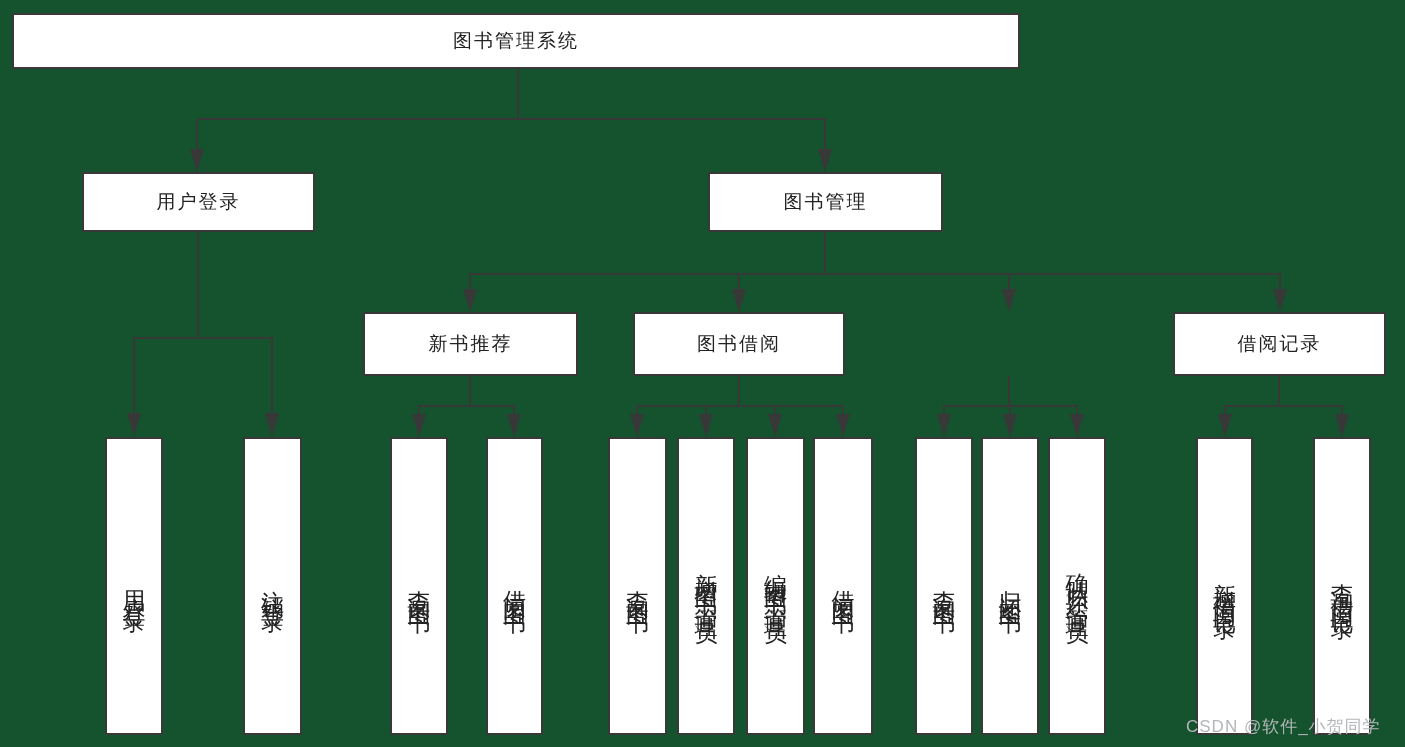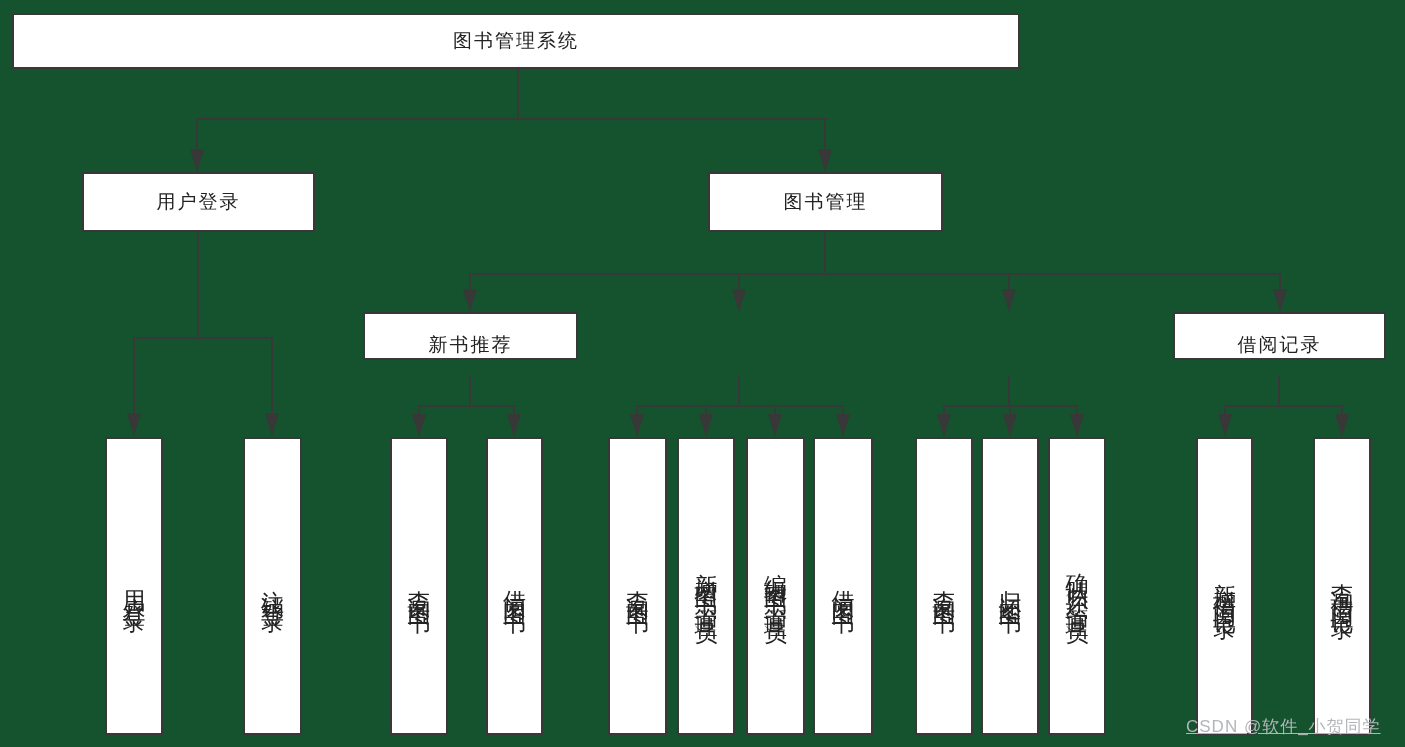--- a/index.html
+++ b/index.html
@@ -7,36 +7,36 @@
     position:relative;width:1405px;height:747px;background:#14532d;overflow:hidden;
     font-family:"Liberation Sans", sans-serif;color:#232323;
   }
   .nbox{
     position:absolute;border:2px solid #383838;background:#ffffff;
     display:flex;align-items:center;justify-content:center;box-sizing:border-box;
   }
   .hbox{font-size:19px;letter-spacing:2px;font-weight:500;}
   .root{top:13px;height:56px;}
   .lvl2{top:172px;height:60px;}
-  .lvl3{top:312px;height:48px;align-items:flex-end;}
+  .lvl3{top:312px;height:64px;}
   .leaf{top:437px;height:298px;}
   .vtext{
     writing-mode:vertical-rl;text-orientation:mixed;
     font-size:23px;letter-spacing:7px;font-weight:500;line-height:1;
   }
   .hline{position:absolute;height:2px;background:#383838;}
   .vline{position:absolute;width:2px;background:#383838;}
   .arrow{
     position:absolute;width:0;height:0;
     border-left:7px solid transparent;border-right:7px solid transparent;
     border-top:23px solid #383838;
   }
   .watermark{
     position:absolute;left:1186px;top:715px;z-index:5;
-    font-size:17px;letter-spacing:1px;color:#b3b6b9;white-space:nowrap;text-decoration:underline;
+    font-size:17px;letter-spacing:1px;color:#b3b6b9;white-space:nowrap;
   }
 </style>
 </head>
 <body>
 
 <div id="stage">
 
   <div class="nbox hbox root" style="left:12px;width:1008px;">
     <span>图书管理系统</span>
   </div>
@@ -68,20 +68,23 @@
   <div class="arrow" style="left:463px;top:289px;"></div>
   <div class="vline" style="left:738px;top:275px;height:14px;"></div>
   <div class="arrow" style="left:732px;top:289px;"></div>
   <div class="vline" style="left:1008px;top:275px;height:14px;"></div>
   <div class="arrow" style="left:1002px;top:289px;"></div>
   <div class="vline" style="left:1279px;top:275px;height:14px;"></div>
   <div class="arrow" style="left:1273px;top:289px;"></div>
 
   <div class="nbox hbox lvl3" style="left:363px;width:215px;">
     <span>新书推荐</span>
+  </div>
+  <div class="nbox hbox lvl3" style="left:633px;width:212px;">
+    <span>图书借阅</span>
   </div>
   <div class="nbox hbox lvl3" style="left:1173px;width:213px;">
     <span>借阅记录</span>
   </div>
 
   <div class="vline" style="left:469px;top:376px;height:29px;"></div>
   <div class="hline" style="left:418px;top:405px;width:98px;"></div>
   <div class="vline" style="left:418px;top:407px;height:7px;"></div>
   <div class="arrow" style="left:412px;top:414px;"></div>
   <div class="vline" style="left:513px;top:407px;height:7px;"></div>

